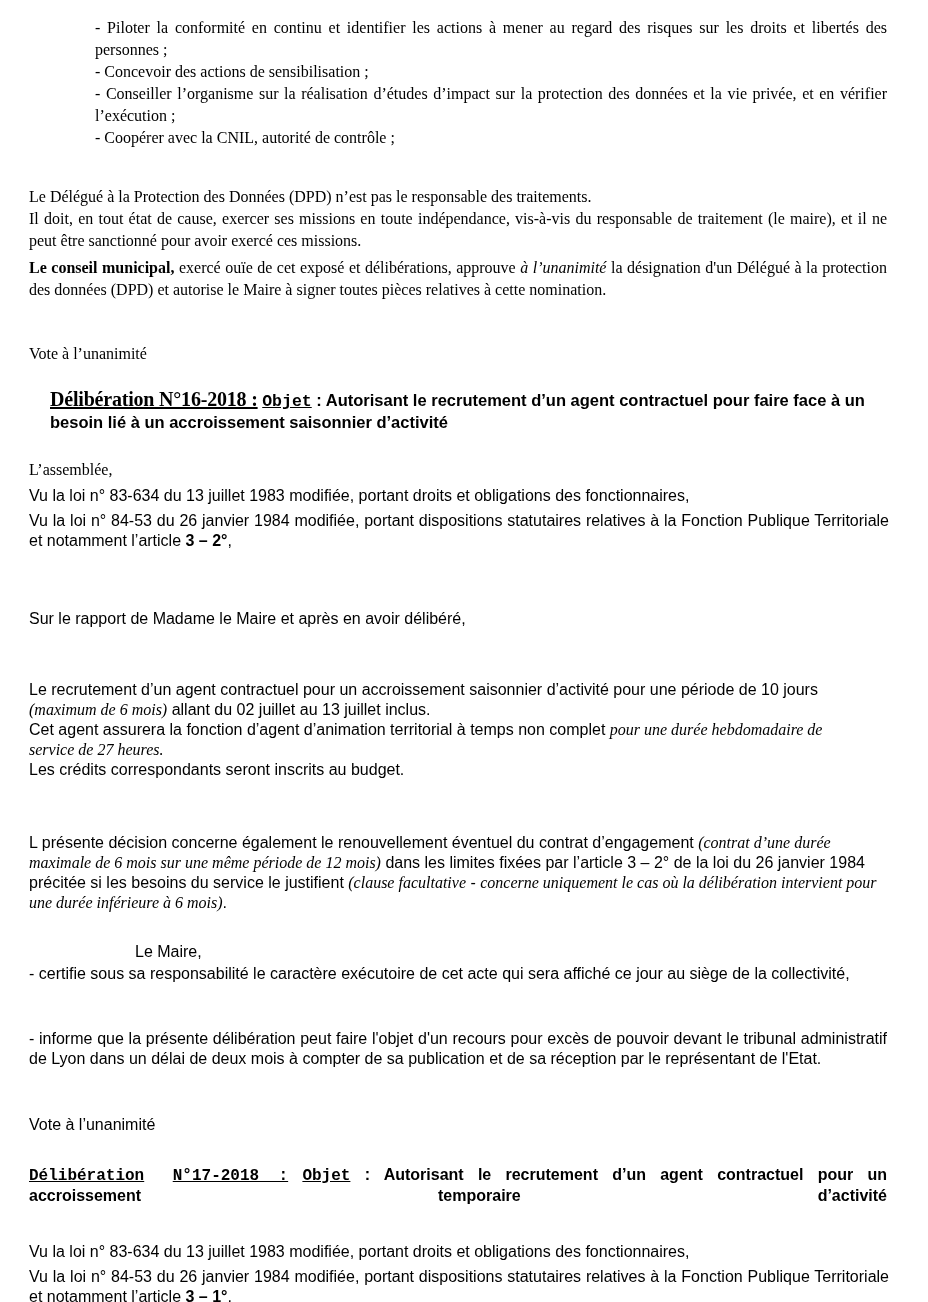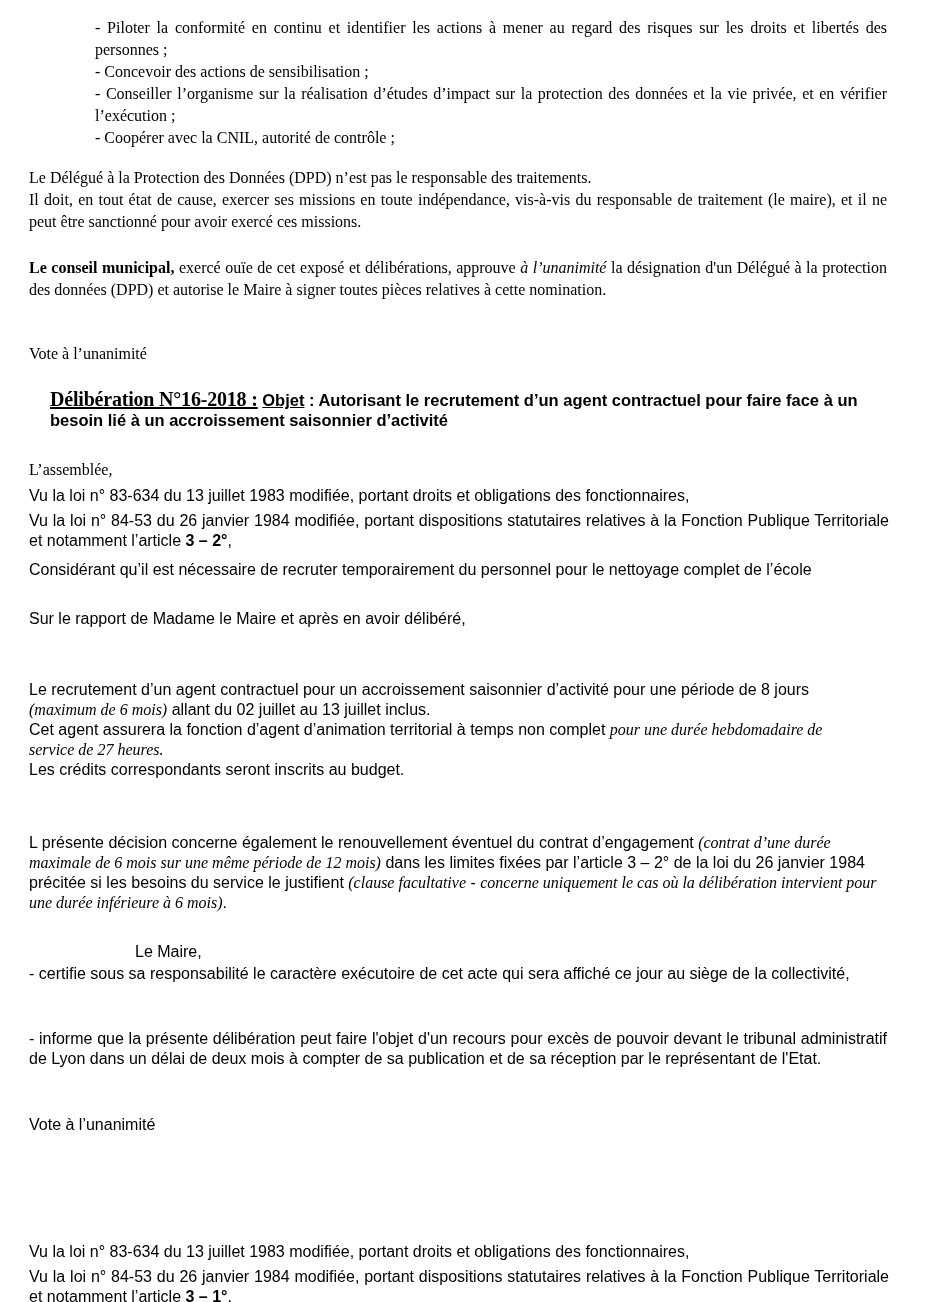--- a/index.html
+++ b/index.html
@@ -5,74 +5,76 @@
   html, body { margin: 0; padding: 0; background: #ffffff; }
   body { width: 928px; height: 1302px; overflow: hidden; position: relative; color: #000; }
   .page { position: absolute; left: 0; top: 0; width: 928px; height: 1302px; }
   .abs { position: absolute; margin: 12px; }
   .serif { font-family: "Liberation Serif", serif; font-size: 16px; line-height: 22px; }
   .sans { font-family: "Liberation Sans", sans-serif; font-size: 16px; line-height: 20px; }
   .justify { text-align: justify; text-align-last: left; }
   .just-all { text-align: justify; text-align-last: justify; }
   .b { font-weight: bold; }
   .i { font-style: italic; font-family: Liberation Serif, serif; }
-  .u { text-decoration: underline; }
+  .u { text-decoration: underline; font-family: Liberation Mono, monospace; }
   .bullets div { margin: 0; }
   .narrow-serif { font-family: "Liberation Serif", serif; font-size: 15px; letter-spacing: -0.2px; }
 </style>
 </head>
 <body>
 
 <div class="page">
 
   <div class="abs serif justify bullets" style="left:83px; top:5px; width:792px;">
     <div>- Piloter la conformité en continu et identifier les actions à mener au regard des risques sur les droits et libertés des personnes ;</div>
     <div>- Concevoir des actions de sensibilisation ;</div>
     <div>- Conseiller l’organisme sur la réalisation d’études d’impact sur la protection des données et la vie privée, et en vérifier l’exécution ;</div>
     <div>- Coopérer avec la CNIL, autorité de contrôle ;</div>
   </div>
 
-  <div class="abs serif justify" style="left:17px; top:155px; width:858px;">
+  <div class="abs serif justify" style="left:17px; top:174px; width:858px;">
     <div>Le Délégué à la Protection des Données (DPD) n’est pas le responsable des traitements.</div>
     <div>Il doit, en tout état de cause, exercer ses missions en toute indépendance, vis-à-vis du responsable de traitement (le maire), et il ne peut être sanctionné pour avoir exercé ces missions.</div>
   </div>
 
   <div class="abs serif justify" style="left:17px; top:245px; width:858px;">
     <span class="b">Le conseil municipal,</span><span> exercé ouïe de cet exposé et délibérations, approuve </span><span class="i">à l’unanimité</span><span>  la désignation d'un Délégué à la protection des données (DPD) et autorise le Maire à signer toutes pièces relatives à cette nomination.</span>
   </div>
 
   <div class="abs serif" style="left:17px; top:331px;">Vote à l’unanimité</div>
 
   <div class="abs sans b" style="left:38px; top:377px; width:840px; font-size:16.5px;">
     <span class="u narrow-serif b" style="font-size:20px;">Délibération N°16-2018 :</span>
     <span class="u">Objet</span><span> : Autorisant le recrutement  d’un agent contractuel pour faire face à un besoin lié à un accroissement saisonnier d’activité</span>
   </div>
 
   <div class="abs sans" style="left:17px; top:448px;font-family:Liberation Serif, serif;">L’assemblée,</div>
   <div class="abs sans" style="left:17px; top:474px; width:860px;">Vu la loi n° 83-634 du 13 juillet 1983 modifiée, portant droits et obligations des fonctionnaires,</div>
   <div class="abs sans justify" style="left:17px; top:499px; width:860px;">
     <span>Vu la loi n° 84-53 du 26 janvier 1984 modifiée, portant dispositions statutaires relatives à la Fonction Publique Territoriale et notamment l’article </span><span class="b">3 – 2°</span><span>,</span>
   </div>
-  <div class="abs sans justify" style="left:17px; top:548px; width:860px;">Considérant qu’il est nécessaire de recruter temporairement du personnel pour le nettoyage complet de l’école</div>
   <div class="abs sans" style="left:17px; top:597px;">Sur le rapport de Madame le Maire et après en avoir délibéré,</div>
 
   <div class="abs sans" style="left:17px; top:668px; width:860px;">
-    <div style="width:840px;"><span>Le recrutement d’un agent contractuel pour un accroissement saisonnier d’activité pour une période de 8 jours </span><span class="i">(maximum de 6 mois)</span><span> allant du 02 juillet au 13 juillet inclus.</span></div>
+    <div style="width:840px;"><span>Le recrutement d’un agent contractuel pour un accroissement saisonnier d’activité pour une période de 10 jours </span><span class="i">(maximum de 6 mois)</span><span> allant du 02 juillet au 13 juillet inclus.</span></div>
     <div style="width:830px;"><span>Cet agent assurera la  fonction d’agent d’animation territorial à temps non complet </span><span class="i">pour une durée hebdomadaire de service de 27 heures.</span></div>
     <div>Les crédits correspondants seront inscrits au budget.</div>
   </div>
 
   <div class="abs sans" style="left:17px; top:821px; width:860px;">
     <span>L présente décision concerne également le renouvellement éventuel du contrat d’engagement </span><span class="i">(contrat d’une durée maximale de 6 mois sur une même période de 12 mois)</span><span> dans les limites fixées par l’article 3 – 2° de la loi du 26 janvier 1984 précitée si les besoins du service le justifient </span><span class="i">(clause facultative</span><span> - </span><span class="i">concerne uniquement le cas où la délibération intervient pour une durée inférieure à 6 mois)</span><span>.</span>
   </div>
 
   <div class="abs sans" style="left:123px; top:930px;">Le Maire,</div>
   <div class="abs sans justify" style="left:17px; top:952px; width:858px;">-  certifie sous sa responsabilité le caractère exécutoire de cet acte qui sera affiché ce jour au siège de la collectivité,</div>
   <div class="abs sans justify" style="left:17px; top:1017px; width:858px;">-  informe que la présente délibération peut faire l'objet d'un recours pour excès de pouvoir devant le tribunal administratif de Lyon dans un délai de deux mois à compter de sa publication et de sa réception par le représentant de l'Etat.</div>
   <div class="abs sans" style="left:17px; top:1103px;">Vote à l’unanimité</div>
 
+  <div class="abs sans b just-all" style="left:17px; top:1153px; width:858px; word-spacing:2px;">
+    <span class="u">Délibération</span>&nbsp;&nbsp;<span class="u">N°17-2018 :</span>&nbsp;<span class="u">Objet</span><span> :  Autorisant le recrutement d’un agent contractuel pour un accroissement temporaire d’activité</span>
+  </div>
 
   <div class="abs sans" style="left:17px; top:1230px; width:860px;">Vu la loi n° 83-634 du 13 juillet 1983 modifiée, portant droits et obligations des fonctionnaires,</div>
   <div class="abs sans justify" style="left:17px; top:1255px; width:860px;">
     <span>Vu la loi n° 84-53 du 26 janvier 1984 modifiée, portant dispositions statutaires relatives à la Fonction Publique Territoriale et notamment l’article </span><span class="b">3 – 1°</span><span>,</span>
   </div>
 
 </div>
 
 </body></html>

